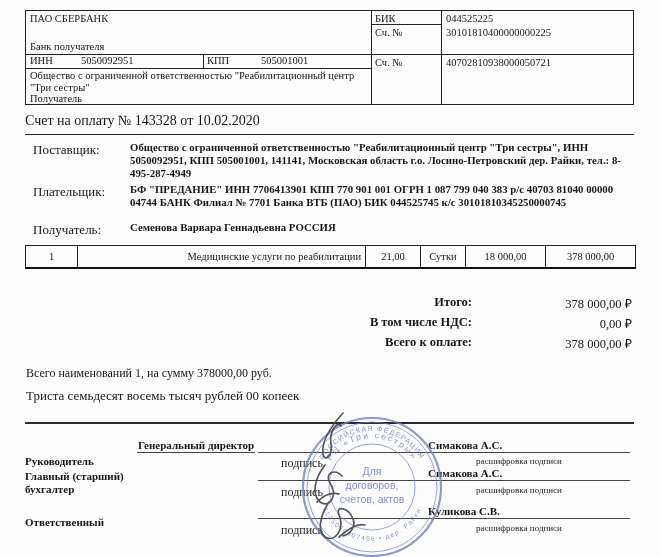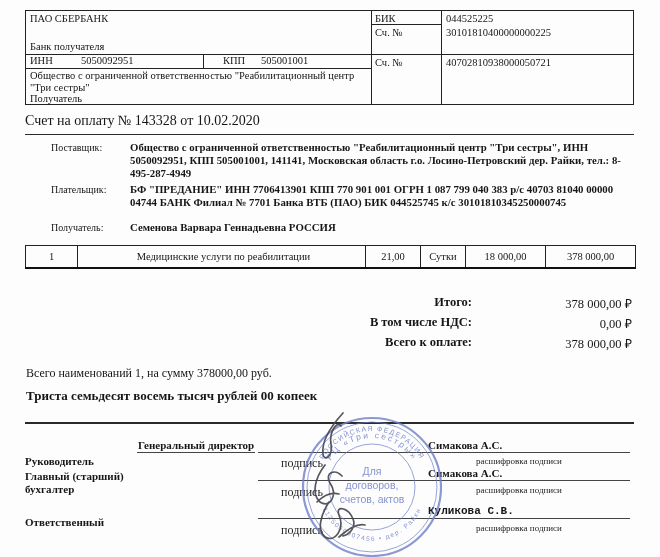--- a/index.html
+++ b/index.html
@@ -14,43 +14,43 @@
   .bank-table { left:25px; top:10px; width:609px; height:95px; border:1.2px solid #222; }
   .bank-table .vline { position:absolute; top:0; bottom:0; width:1px; background:#222; }
   .bank-table .hline { position:absolute; height:1px; background:#222; }
   .bank-table .cell-text { position:absolute; font-size:10.5px; line-height:11.5px; }
 
   
   .doc-title { left:25px; top:113px; font-size:14px; font-weight:normal; }
   .title-rule { left:25px; top:134px; width:609px; height:1.4px; background:#2a2a2a; }
 
   
-  .party-label { position:absolute; left:51px; font-size:10px; }
+  .party-label { position:absolute; left:33px; font-size:13px; }
   .party-value { position:absolute; left:130px; width:505px; font-size:10.8px; font-weight:bold; line-height:13px; }
 
   
   .items-table { left:25px; top:245px; width:609px; border-collapse:collapse; table-layout:fixed; }
   .items-table th, .items-table td {
     border:1px solid #222; font-size:10.5px; font-weight:normal; padding:4px 4px;
     text-align:center; height:22px; overflow:hidden; white-space:nowrap;
   }
   .items-table { border-bottom:2px solid #111; }
-  .items-table td.name-col { text-align:center; padding-left:8px; }
+  .items-table td.name-col { text-align:right; padding-left:8px; }
   .items-table td.price-col, .items-table td.sum-col { text-align:center; }
   .col-num{width:52px;} .col-name{width:288px;} .col-qty{width:55px;}
   .col-unit{width:45px;} .col-price{width:80px;} .col-sum{width:90px;}
 
   
   .totals-row { position:absolute; right:28px; width:360px; font-size:12.5px; display:flex; justify-content:flex-end; }
   .totals-row .t-label { font-weight:bold; text-align:right; flex:1; }
   .totals-row .t-value { width:160px; text-align:right; }
 
   
   .count-line { left:26px; top:366px; font-size:12px; }
-  .words-line { left:26px; top:388px; font-size:13px; font-weight:bold; }
+  .words-line { left:26px; top:388px; font-size:13px; font-weight:normal; }
 
   .divider { left:25px; top:422px; width:609px; height:1.6px; background:#2a2a2a; }
 
   
   .sig-role { position:absolute; left:25px; font-size:11px; font-weight:bold; line-height:13px; width:110px; }
   .sig-position { position:absolute; left:137px; width:118px; font-size:11px; font-weight:bold;
                   text-align:center; border-bottom:1px solid #444; padding-bottom:1px; }
   .sig-line { position:absolute; left:258px; width:372px; border-bottom:1px solid #444; }
   .sig-caption { position:absolute; font-size:12px; color:#222; }
   .sig-name { position:absolute; left:428px; width:182px; font-size:11px; font-weight:bold; text-align:left; }
@@ -71,21 +71,21 @@
     <div class="hline" style="left:0; right:0; top:43px;"></div>
     <div class="hline" style="left:0; width:345px; top:57px;"></div>
     <div class="vline" style="left:177px; top:43px; bottom:36px;"></div>
     <div class="hline" style="left:345px; width:70px; top:13px;"></div>
 
     <div class="cell-text" style="left:4px; top:2px;">ПАО СБЕРБАНК</div>
     <div class="cell-text" style="left:4px; top:30px;">Банк получателя</div>
 
     <div class="cell-text" style="left:4px; top:44px;">ИНН</div>
     <div class="cell-text" style="left:55px; top:44px;">5050092951</div>
-    <div class="cell-text" style="left:181px; top:44px;margin-left:16px;">КПП</div>
+    <div class="cell-text" style="left:181px; top:44px;">КПП</div>
     <div class="cell-text" style="left:235px; top:44px;">505001001</div>
 
     <div class="cell-text" style="left:4px; top:59px; width:338px;">Общество с ограниченной ответственностью "Реабилитационный центр "Три сестры"</div>
     <div class="cell-text" style="left:4px; top:82px;">Получатель</div>
 
     <div class="cell-text" style="left:349px; top:2px;">БИК</div>
     <div class="cell-text" style="left:349px; top:16px;">Сч. №</div>
     <div class="cell-text" style="left:420px; top:2px;">044525225</div>
     <div class="cell-text" style="left:420px; top:16px;">30101810400000000225</div>
 
@@ -156,21 +156,21 @@
     <div>бухгалтер</div>
   </div>
   <div class="sig-line" style="top:467px; height:14px;"></div>
   <div class="sig-caption" style="left:262px; top:485px; width:80px; text-align:center;">подпись</div>
   <div class="sig-name" style="top:467px;">Симакова А.С.</div>
   <div class="sig-name-caption" style="top:485px;">расшифровка подписи</div>
 
   <div class="sig-role" style="top:516px;">Ответственный</div>
   <div class="sig-line" style="top:505px; height:14px;"></div>
   <div class="sig-caption" style="left:262px; top:523px; width:80px; text-align:center;">подпись</div>
-  <div class="sig-name" style="top:505px;font-family:Liberation Mono, monospace;">Куликова С.В.</div>
+  <div class="sig-name" style="top:505px;">Куликова С.В.</div>
   <div class="sig-name-caption" style="top:523px;">расшифровка подписи</div>
 
   <svg id="stamp-svg" width="160" height="147" viewBox="0 0 160 147">
     <g stroke="#7080c8" fill="none" opacity="0.8">
       <circle cx="79" cy="77" r="69" stroke-width="2.2"></circle>
       <circle cx="79" cy="77" r="65" stroke-width="0.9"></circle>
       <circle cx="79" cy="77" r="43" stroke-width="0.9"></circle>
     </g>
     <defs>
       <path id="arc-top" d="M 23,77 A 56,56 0 0 1 135,77"></path>

